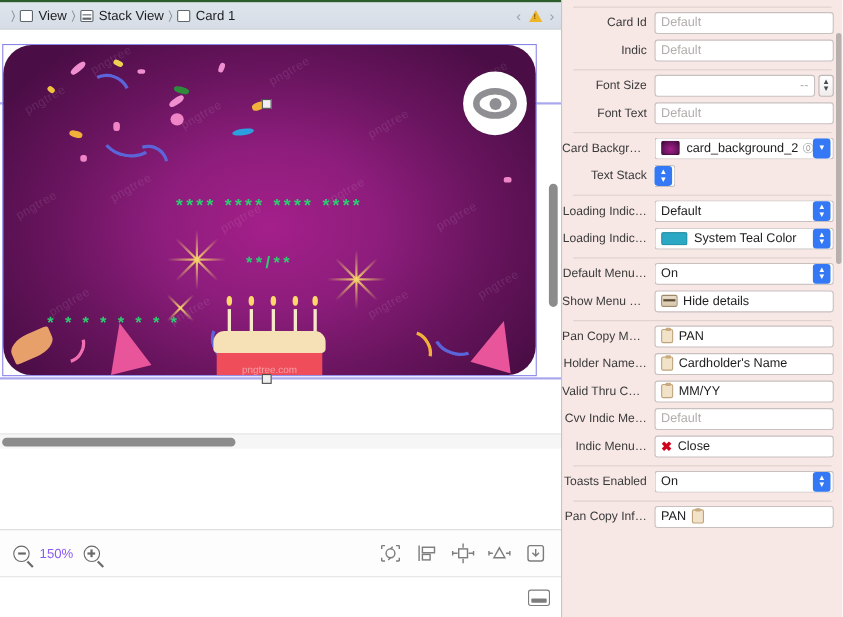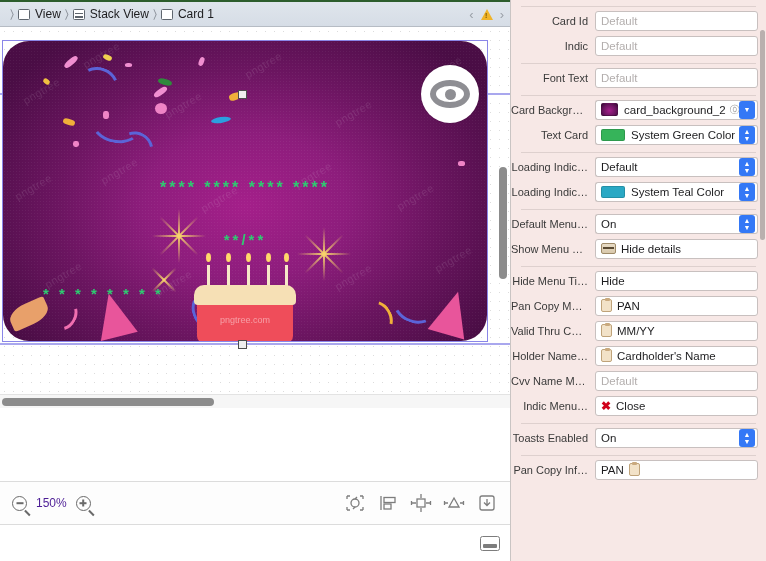--- a/index.html
+++ b/index.html
@@ -131,21 +131,21 @@
   #vscroll-thumb {
     position: absolute; right: 3px; top: 140px; width: 8px; height: 112px;
     background: #8c8c8c; border-radius: 4px;
   }
 
   #zoombar {
     position: absolute; left: 0; bottom: 36px; width: 510px; height: 44px;
     background: #fdfdfd; border-top: 1px solid #dcdcdc; border-bottom: 1px solid #dcdcdc;
     display: flex; align-items: center; padding: 0 12px;
   }
-  .zlabel { font-size: 12px; color: #4c1d95; margin: 0 9px; text-align: center; }
+  .zlabel { font-size: 12px; color: #8b5cf6; margin: 0 9px; text-align: center; }
   .mag { width: 15px; height: 15px; border: 1.7px solid #6a6a6a; border-radius: 50%; position: relative; }
   .mag:after { content:""; position:absolute; right:-5px; bottom:-4px; width:7px; height:1.7px; background:#6a6a6a; transform: rotate(45deg); }
   .mag i { position:absolute; left:50%; top:50%; transform:translate(-50%,-50%); width:7px; height:1.6px; background:#6a6a6a; }
   .mag i.v { width:1.6px; height:7px; }
   #zoombar .spacer { flex: 1; }
   .ibicon { width: 22px; height: 20px; margin-left: 11px; position: relative; color: #7d7d7d; }
 
   #bottombar {
     position: absolute; left: 0; bottom: 0; width: 510px; height: 36px;
     background: #ffffff; display: flex; align-items: center; justify-content: flex-end; padding-right: 10px;
@@ -324,21 +324,21 @@
 
         <div class="streamer" style="left:42px;  top:258px; width:34px; height:30px; border-color:#f06fb0 transparent transparent transparent; transform:rotate(120deg);"></div>
         <div class="streamer" style="left:356px; top:262px; width:36px; height:30px; border-color:#f0b03a transparent transparent transparent; transform:rotate(60deg);"></div>
         <div class="streamer" style="left:390px; top:248px; width:44px; height:34px; border-color:#5b64d8 transparent transparent transparent; transform:rotate(200deg);"></div>
         <div class="streamer" style="left:186px; top:252px; width:40px; height:34px; border-color:#5b64d8 transparent transparent transparent; transform:rotate(250deg);"></div>
 
         <div class="pan-line" style="top:138px; font-size:16px;">****  ****  ****  ****</div>
         <div class="pan-line" style="top:190px; font-size:15px;">**/**</div>
         <div class="pan-line" style="top:244px; font-size:15px; text-align:left; padding-left:40px;">* * * * * * * *</div>
 
-        <div class="cake" style="left:194px; top:228px; width:96px; height:74px;">
+        <div class="cake" style="left:194px; top:244px; width:96px; height:74px;">
           <div class="candle" style="left:10px;">
               <span class="flame"></span>
             </div>
           <div class="candle" style="left:30px;">
               <span class="flame"></span>
             </div>
           <div class="candle" style="left:50px;">
               <span class="flame"></span>
             </div>
           <div class="candle" style="left:70px;">
@@ -426,42 +426,46 @@
       <span class="lbl">Card Id</span>
       <span class="field ph">Default</span>
     </div>
     <div class="row">
       <span class="lbl">Indic</span>
       <span class="field ph">Default</span>
     </div>
     <div class="sep" style="margin-top:6px;"></div>
 
     <div class="row">
+      <span class="lbl">Font Size</span>
+      <span class="field" style="justify-content:flex-end; color:#b3aead; margin-right:3px;">--</span>
+      <span class="stepper">
+          <span>▲</span>
+          <span>▼</span>
+        </span>
+    </div>
+    <div class="row">
       <span class="lbl">Font Text</span>
       <span class="field ph">Default</span>
     </div>
     <div class="sep" style="margin-top:6px;"></div>
 
     <div class="row popup">
       <span class="lbl">Card Backgroun</span>
       <span class="field">
         <span class="swatch img"></span>
         <span>card_background_2</span>
         <span style="margin-left:4px; color:#9a9a9a; font-size:10px;">⓪</span>
       </span>
       <span class="popwrap">
         <span class="popbtn" style="margin-right:0;">▼</span>
       </span>
     </div>
     <div class="row popup">
-      <span class="lbl">Text Card</span>
-      <span class="field">
-        <span class="swatch" style="background:#36b45a;"></span>
-        <span>System Green Color</span>
-      </span>
+      <span class="lbl">Text Stack</span>
       <span class="popwrap">
         <span class="popbtn" style="margin-right:0;">
             <span>▲</span>
             <span>▼</span>
           </span>
       </span>
     </div>
     <div class="sep" style="margin-top:6px;"></div>
 
     <div class="row popup">
@@ -506,46 +510,42 @@
     <div class="row">
       <span class="lbl">Show Menu T…</span>
       <span class="field">
         <span class="cc-icon"></span>
         <span>Hide details</span>
       </span>
     </div>
     <div class="sep" style="margin-top:6px;"></div>
 
     <div class="row">
-      <span class="lbl">Hide Menu Ti…</span>
-      <span class="field">Hide</span>
-    </div>
-    <div class="row">
       <span class="lbl">Pan Copy Me…</span>
       <span class="field">
         <span class="clip"></span>
         <span>PAN</span>
       </span>
     </div>
     <div class="row">
+      <span class="lbl">Holder Name…</span>
+      <span class="field">
+        <span class="clip"></span>
+        <span>Cardholder's Name</span>
+      </span>
+    </div>
+    <div class="row">
       <span class="lbl">Valid Thru Co…</span>
       <span class="field">
         <span class="clip"></span>
         <span>MM/YY</span>
       </span>
     </div>
     <div class="row">
-      <span class="lbl">Holder Name…</span>
-      <span class="field">
-        <span class="clip"></span>
-        <span>Cardholder's Name</span>
-      </span>
-    </div>
-    <div class="row">
-      <span class="lbl">Cvv Name Me…</span>
+      <span class="lbl">Cvv Indic Me…</span>
       <span class="field ph">Default</span>
     </div>
     <div class="row">
       <span class="lbl">Indic Menu…</span>
       <span class="field">
         <span class="x-icon">✖</span>
         <span>Close</span>
       </span>
     </div>
     <div class="sep" style="margin-top:6px;"></div>

